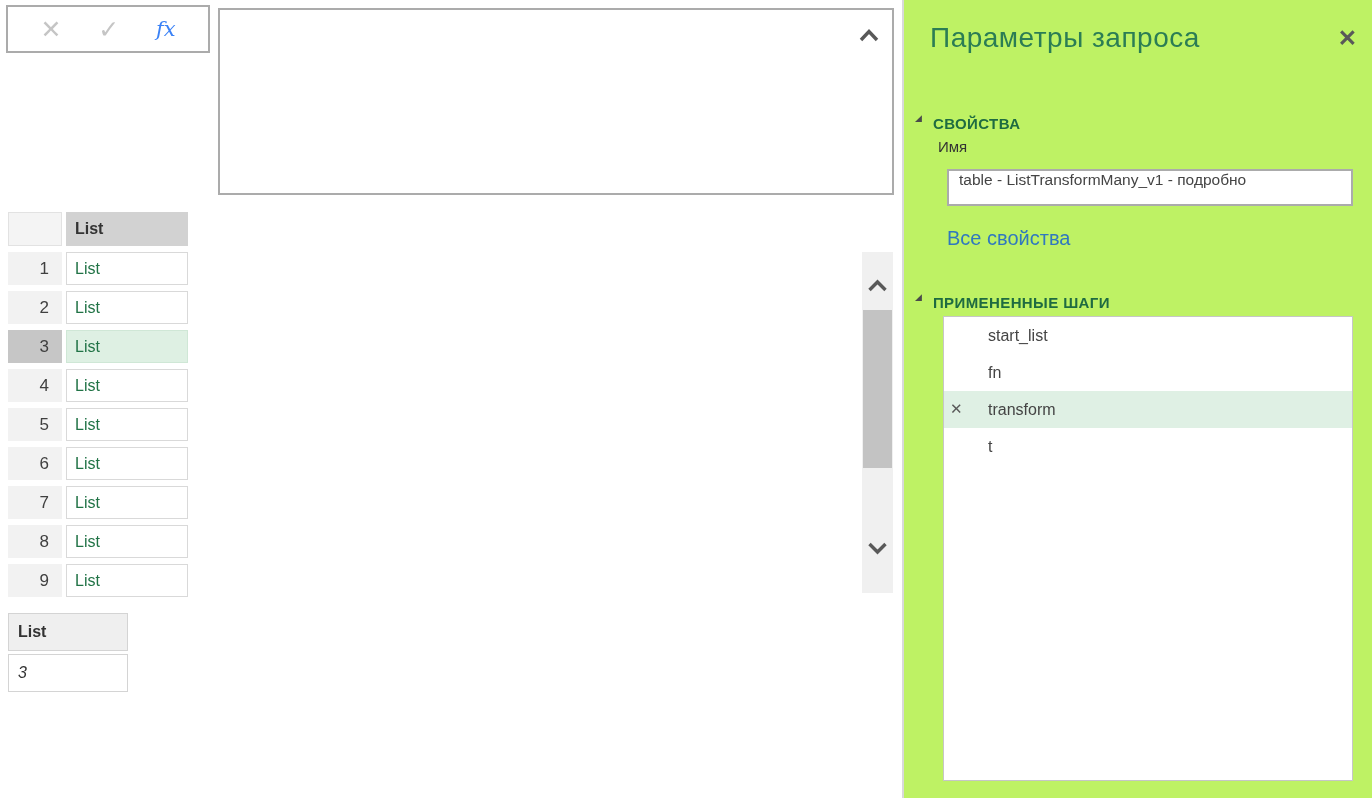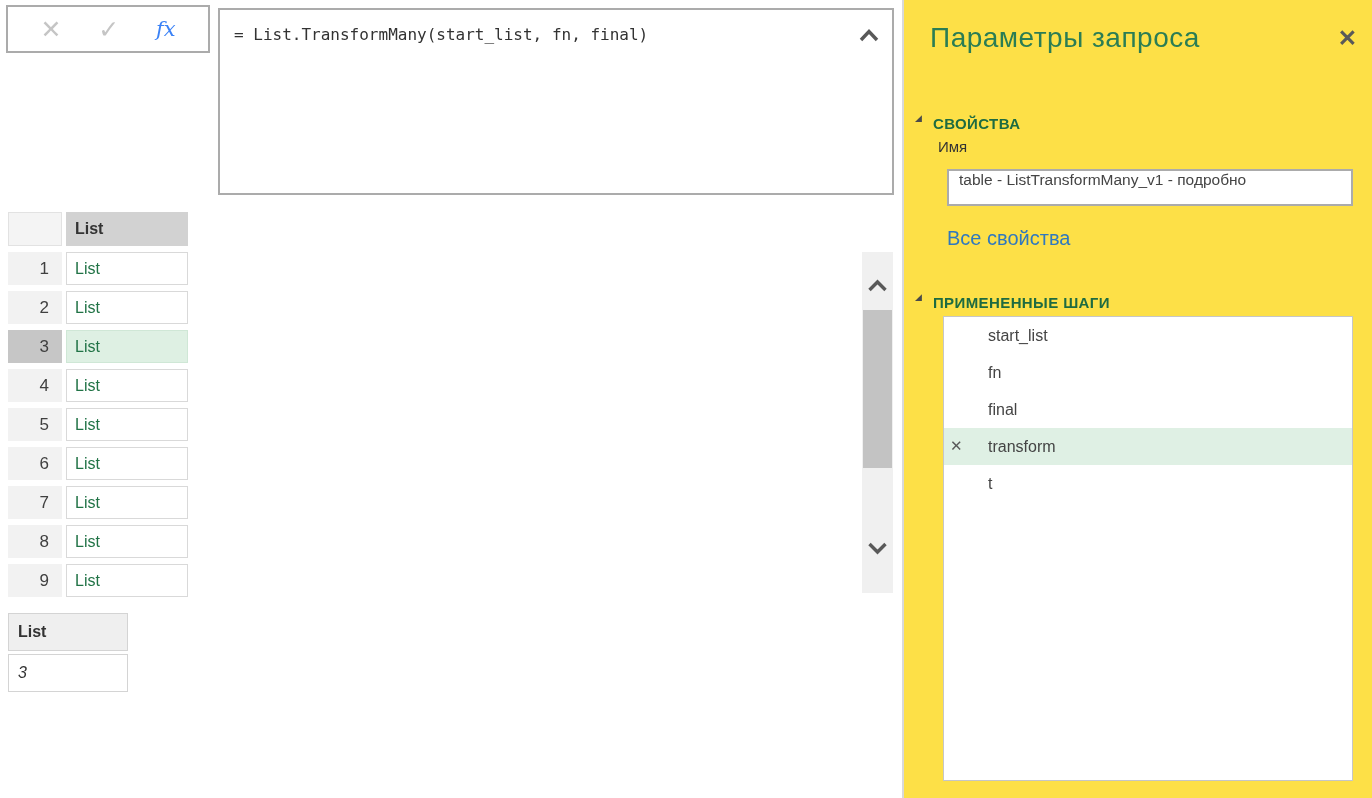--- a/index.html
+++ b/index.html
@@ -42,21 +42,21 @@
   
   #scrollbar { left:862px; top:252px; width:31px; height:341px; background:#f0f0f0; }
   #scroll-up   { position:absolute; top:26px;  left:4px; }
   #scroll-down { position:absolute; bottom:33px; left:4px; }
   #scroll-thumb{ position:absolute; top:58px; left:1px; width:29px; height:158px; background:#c3c3c3; }
 
   
   #divider { left:902px; top:0; width:2px; height:798px; background:#d9d9d9; }
 
   
-  #panel { left:904px; top:0; width:468px; height:798px; background:#fde047; }
+  #panel { left:904px; top:0; width:468px; height:798px; background:#bef264; }
   #panel-title { position:absolute; left:26px; top:22px; font-size:28px; font-weight:300;
                  color:#2b7d54; letter-spacing:0.5px; }
   #panel-close { position:absolute; right:15px; top:27px; font-size:23px; font-weight:bold;
                  color:#595959; cursor:pointer; line-height:1; }
 
   .section-hdr { position:absolute; display:flex; align-items:center; gap:11px; cursor:pointer; }
   .tri { font-size:9px; color:#4a4a4a; line-height:1; }
   .sec-label { font-size:15px; font-weight:bold; color:#1e6b41; letter-spacing:0.4px;margin-top:11px; }
   #sec-props { left:11px; top:104px; }
   #sec-steps { left:11px; top:283px; }
@@ -77,21 +77,20 @@
 </head>
 <body>
 
 <div class="abs" id="icon-box">
   <span class="fb-icon">✕</span>
   <span class="fb-icon">✓</span>
   <span class="fx-icon">fx</span>
 </div>
 
 <div class="abs" id="formula-box">
-  <div id="formula-text">= List.TransformMany(start_list, fn, final)</div>
   <span id="formula-collapse">
     <svg width="22" height="15" viewBox="0 0 22 15">
       <path d="M3 12 L11 3.5 L19 12" stroke="#595959" stroke-width="3.4" fill="none"></path>
     </svg>
   </span>
 </div>
 
 <div class="abs" id="main-table">
   <div class="t-row hdr">
     <div class="num-hdr"></div>
@@ -170,20 +169,19 @@
   <div id="all-props">Все свойства</div>
 
   <div class="section-hdr" id="sec-steps">
     <span class="tri">◢</span>
     <span class="sec-label">ПРИМЕНЕННЫЕ ШАГИ</span>
   </div>
 
   <div id="steps-box">
     <div class="step">start_list</div>
     <div class="step">fn</div>
-    <div class="step">final</div>
     <div class="step selected">
       <span class="step-x">✕</span>
       <span>transform</span>
     </div>
     <div class="step">t</div>
   </div>
 </div>
 
 </body></html>

